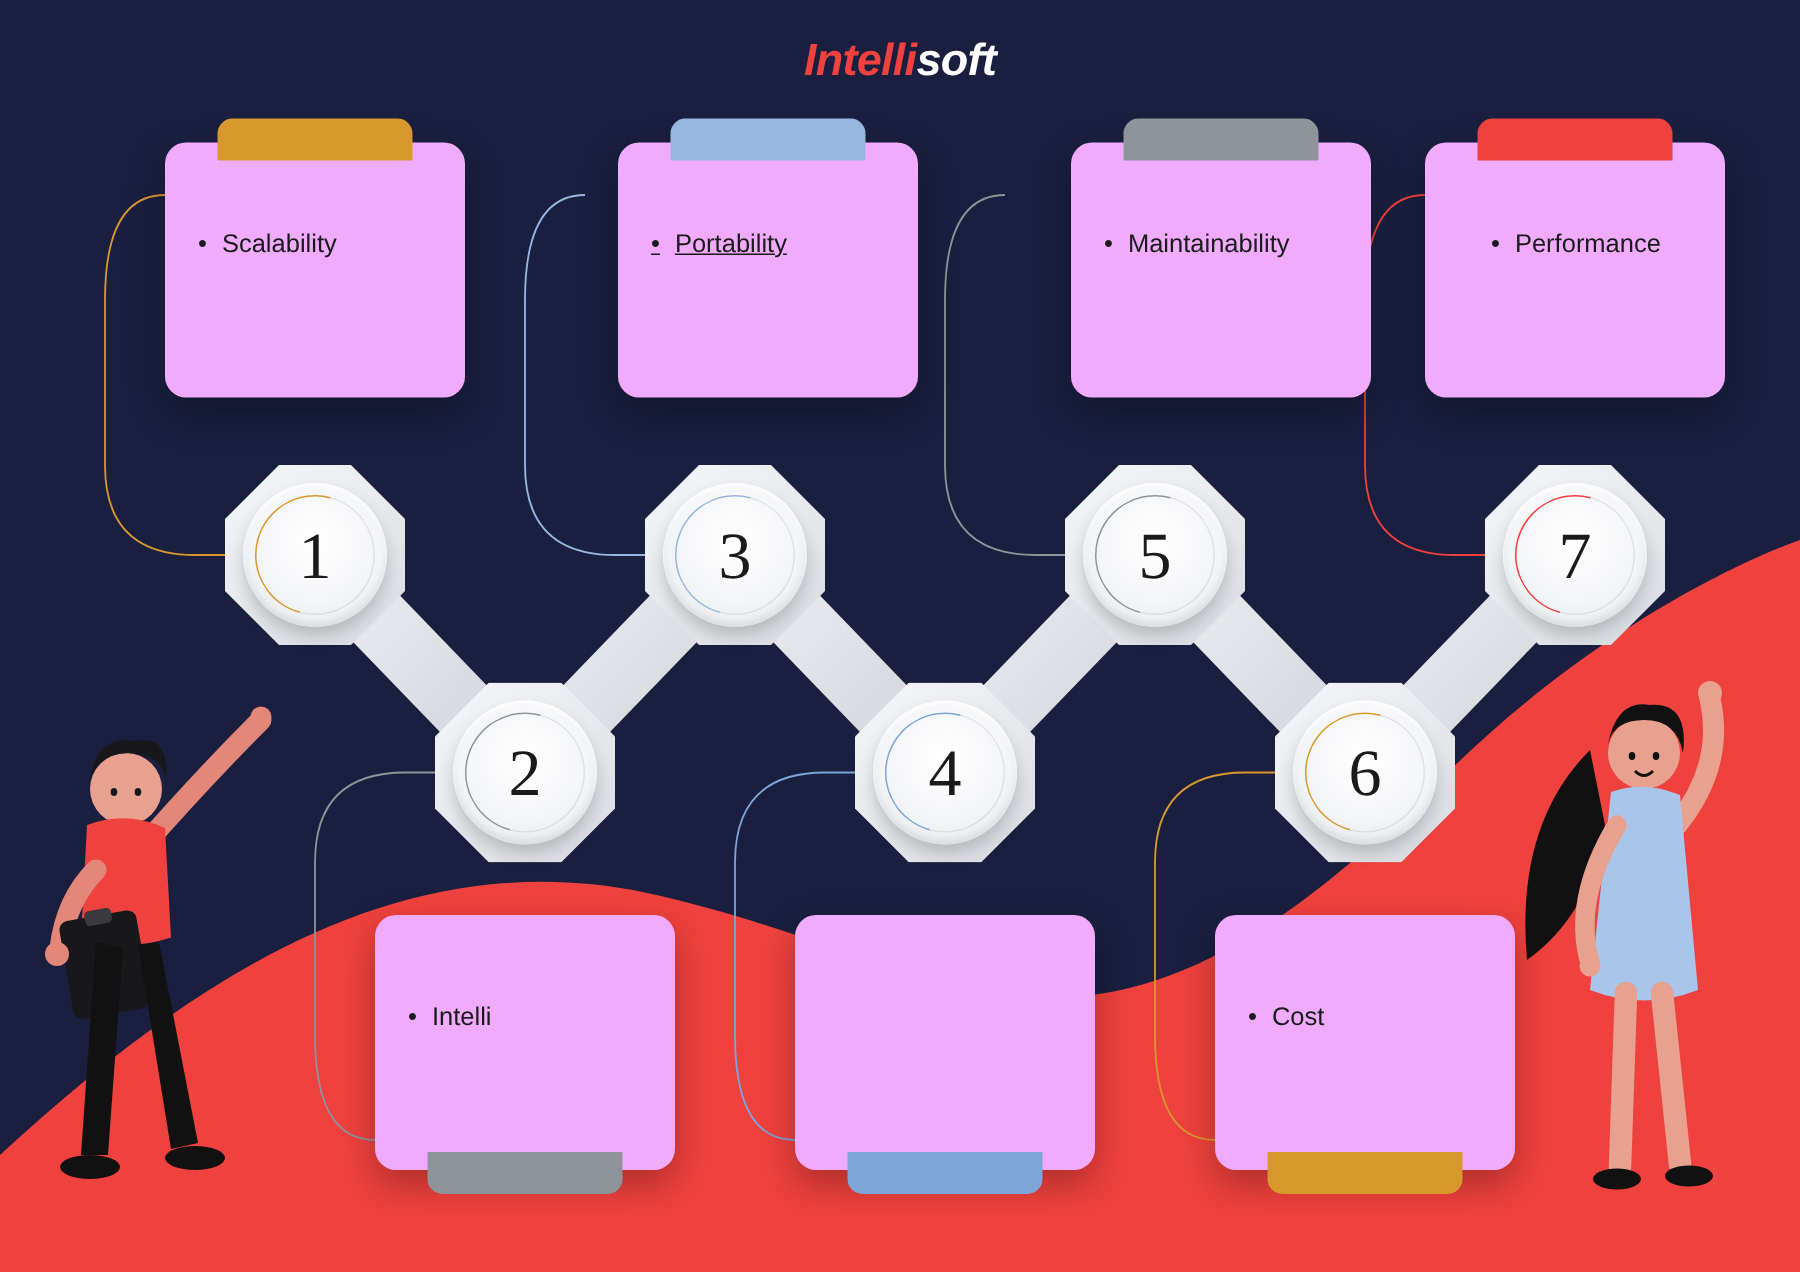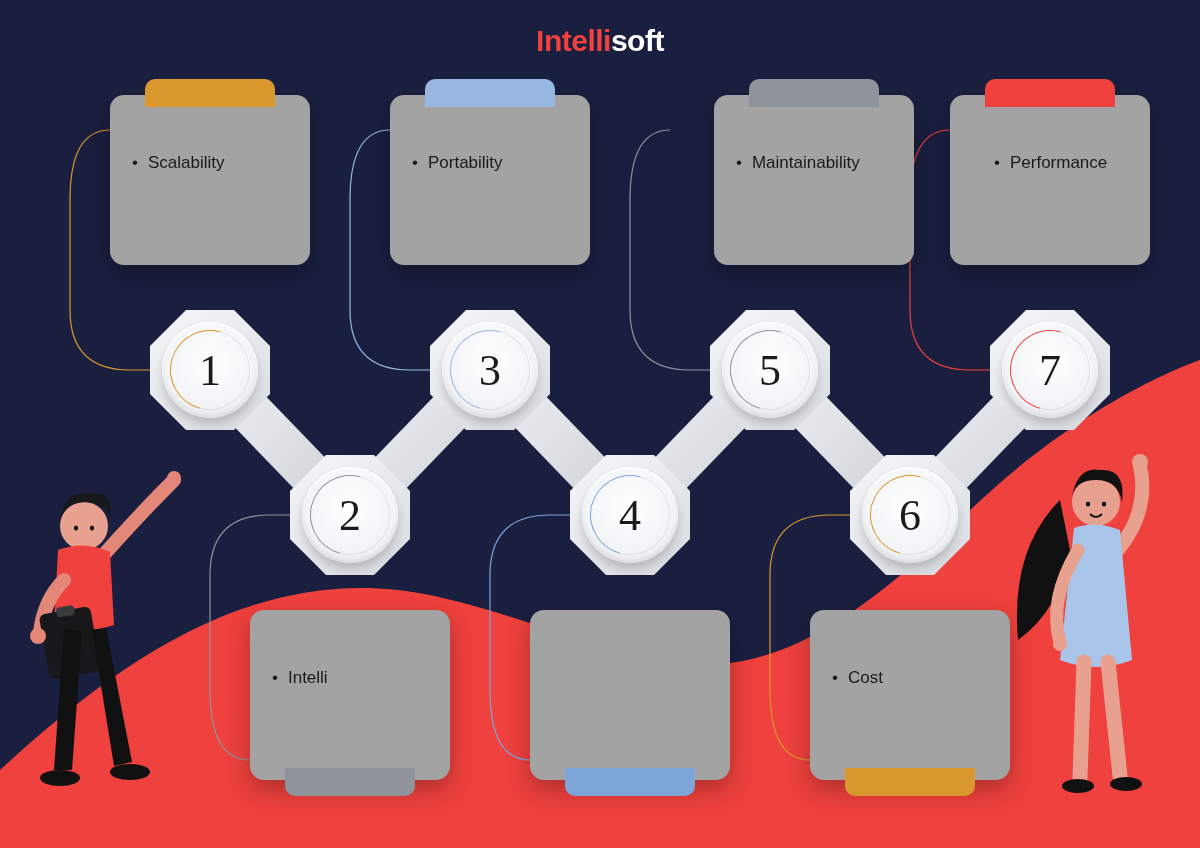--- a/index.html
+++ b/index.html
@@ -19,20 +19,21 @@
   .logo {
     position: absolute;
     top: 24px;
     left: 50%;
     transform: translateX(-50%);
     font-size: 30px;
     font-weight: 800;
     color: #fff;
     z-index: 20;
     letter-spacing: -0.5px;
+    font-style: italic;
   }
   .logo .accent { color: #ef413d; }
 
   
   .connectors {
     position: absolute;
     inset: 0;
     z-index: 3;
     pointer-events: none;
   }
@@ -78,21 +79,21 @@
     font-weight: 400;
     color: #1a1a1a;
     font-family: Georgia, 'Times New Roman', serif;
   }
 
   
   .card {
     position: absolute;
     width: 200px;
     height: 170px;
-    background: #a3a3a3;
+    background: #f0abfc;
     border-radius: 14px;
     box-shadow: 0 10px 24px rgba(0,0,0,0.28);
     z-index: 6;
     padding: 58px 22px 20px 22px;
     font-size: 17px;
     color: #1a1a1a;
   }
   .card .tab {
     position: absolute;
     top: -16px;
@@ -227,21 +228,21 @@
       <ul>
         <li>Scalability</li>
       </ul>
     </div>
     <div class="card bottom" style="left: 250px; top: 610px; --accent: #8e9499;">
       <div class="tab"></div>
       <ul>
         <li>Intelli</li>
       </ul>
     </div>
-    <div class="card" style="left: 390px; top: 95px; --accent: #97b7e1;">
+    <div class="card" style="left: 412px; top: 95px; text-decoration: underline; --accent: #97b7e1;">
       <div class="tab"></div>
       <ul>
         <li>Portability</li>
       </ul>
     </div>
     <div class="card bottom" style="left: 530px; top: 610px; --accent: #7da5d8;">
       <div class="tab"></div>
     </div>
     <div class="card" style="left: 670px; top: 95px; margin-left: 44px; --accent: #8e9499;">
       <div class="tab"></div>

